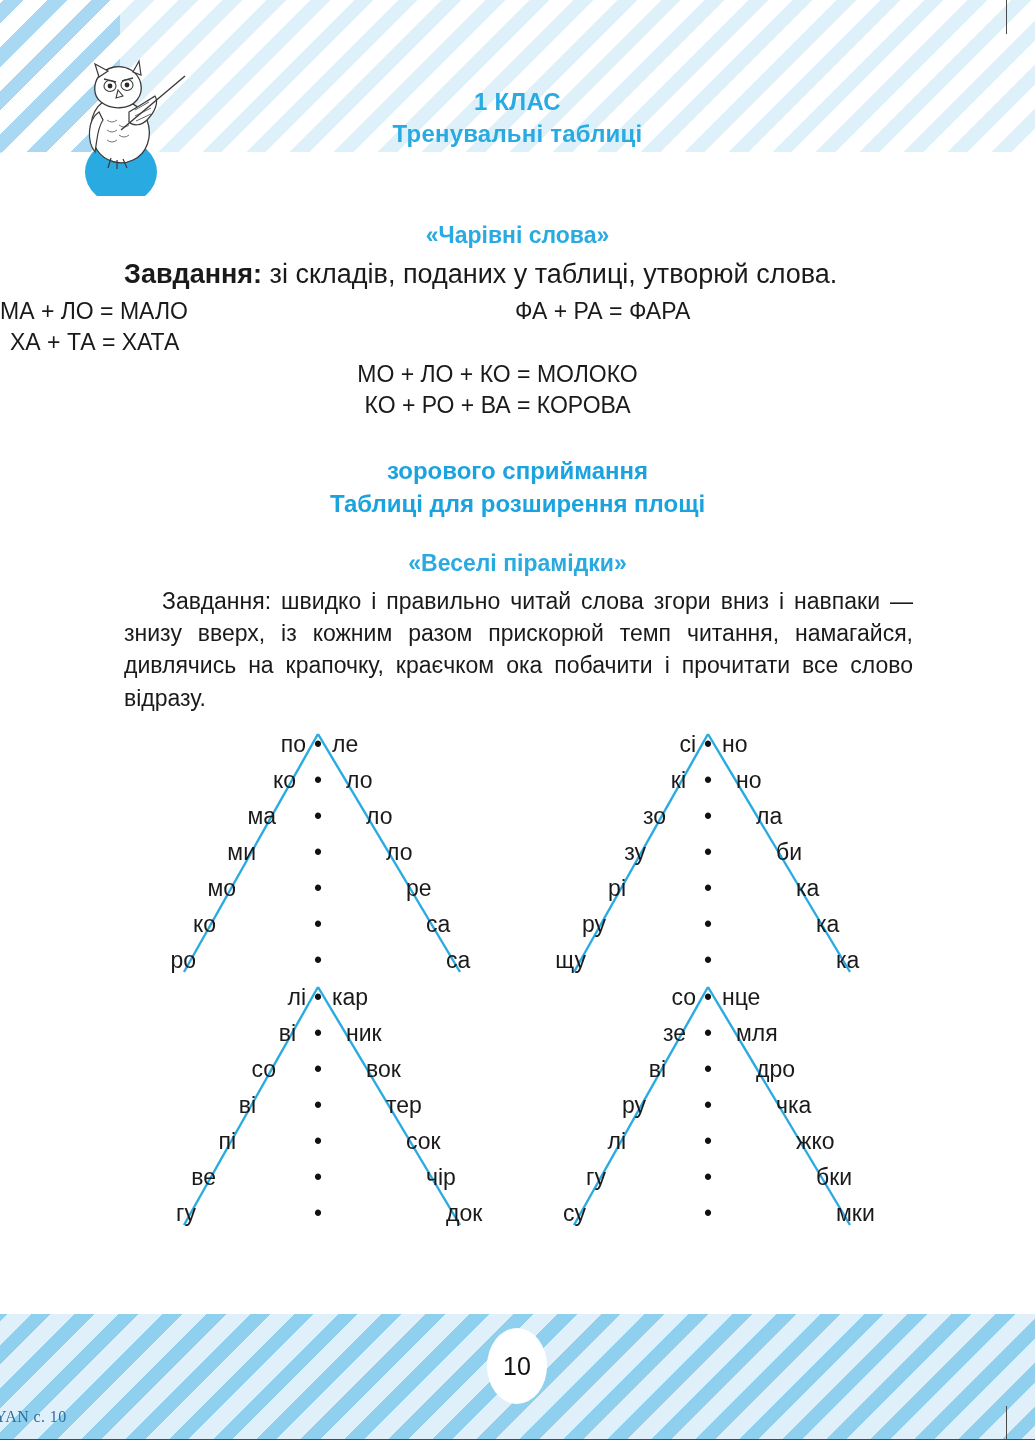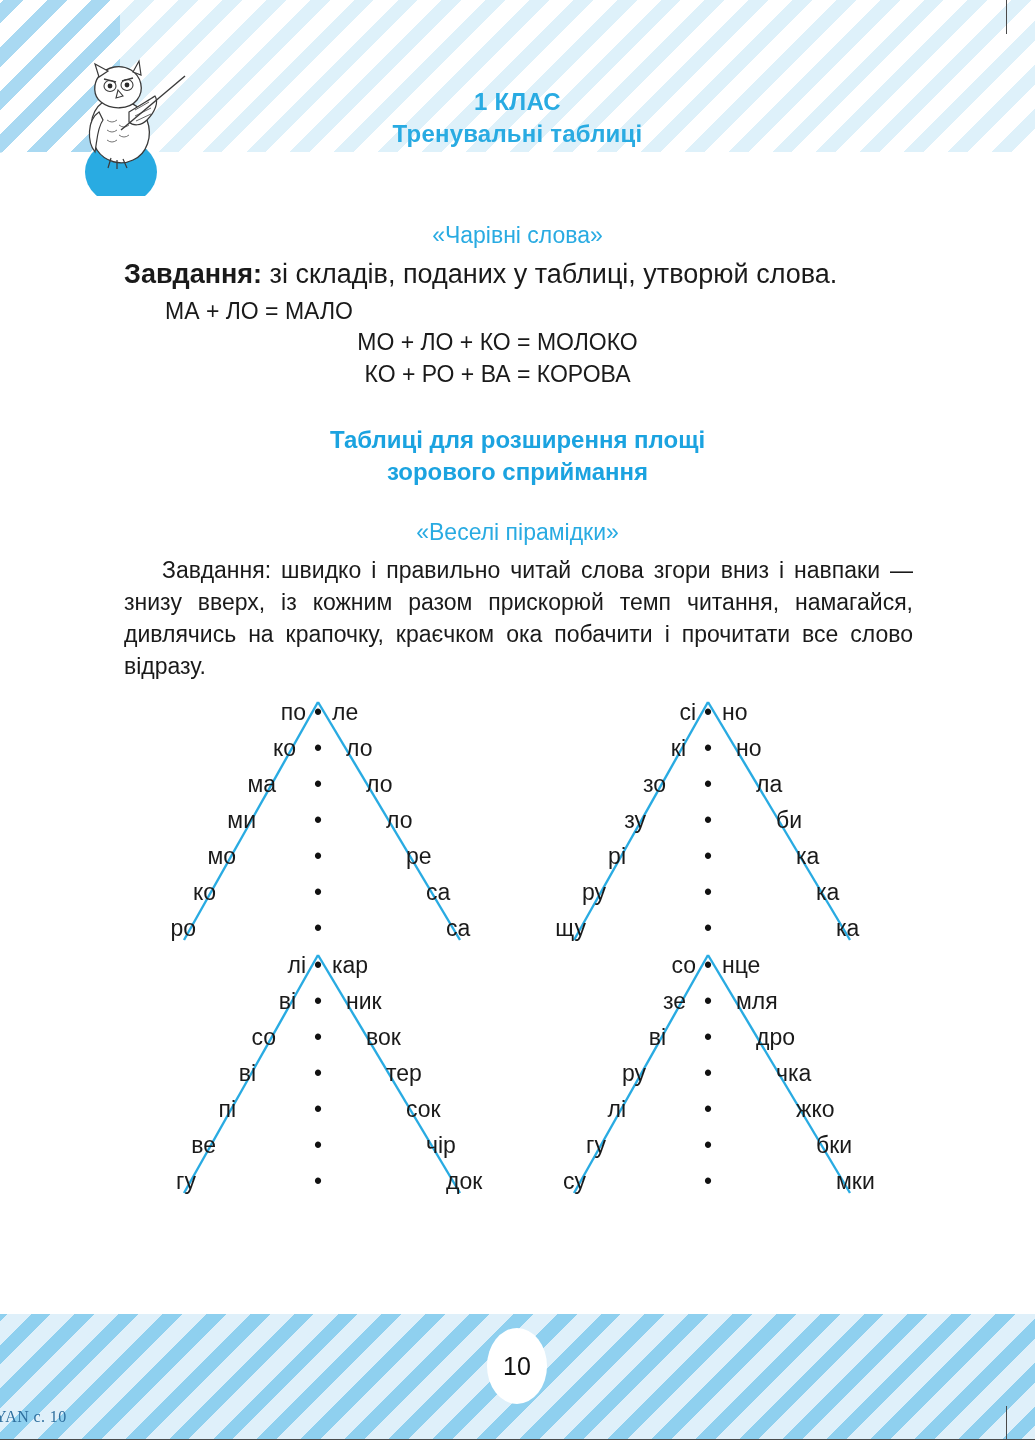--- a/index.html
+++ b/index.html
@@ -125,21 +125,21 @@
     left: 0;
     top: 196px;
     width: 1035px;
   }
 
   .section-title-cyan {
     text-align: center;
     color: #29abe2;
     font-size: 23px;
     margin: 26px 0 8px 0;
-    font-weight: normal;
+    font-weight: bold;
   }
 
   .section-title-blue-bold {
     text-align: center;
     color: #1ba3e0;
     font-size: 24px;
     font-weight: bold;
     line-height: 1.35;
     margin: 34px 0 0 0;
   }
@@ -168,21 +168,20 @@
     margin-top: 4px;
     font-size: 23px;
     color: #1a1a1a;
   }
   .sum-row-2 {
     display: flex;
     line-height: 1.36;
   }
   .sum-col-left {
     width: 505px;
-    padding-left: 165px;
     box-sizing: border-box;
   }
   .sum-col-right {
     flex: 1;
     padding-left: 10px;
   }
   .sum-row-center {
     text-align: center;
     line-height: 1.36;
     padding-right: 40px;
@@ -356,30 +355,32 @@
 
   <div class="content">
 
     <div class="section-title-cyan">«Чарівні слова»</div>
 
     <div class="task-line"><span class="lead">Завдання:</span><span> зі складів, поданих у таблиці, утворюй слова.</span></div>
 
     <div class="sums">
       <div class="sum-row-2">
         <div class="sum-col-left">МА + ЛО = МАЛО</div>
+        <div class="sum-col-right">ФА + РА = ФАРА</div>
       </div>
       <div class="sum-row-2">
+        <div class="sum-col-right">ХА + ТА = ХАТА</div>
       </div>
       <div class="sum-row-center">МО + ЛО + КО = МОЛОКО</div>
       <div class="sum-row-center">КО + РО + ВА = КОРОВА</div>
     </div>
 
     <div class="section-title-blue-bold">
+      <span>зорового сприймання</span>
       <span>Таблиці для розширення площі</span>
-      <span>зорового сприймання</span>
     </div>
 
     <div class="section-title-cyan" style="margin-top:30px">«Веселі пірамідки»</div>
 
     <div class="task-para"><span class="lead">Завдання:</span><span> швидко і правильно читай слова згори вниз і навпаки — знизу вверх, із кожним разом прискорюй темп читання, намагайся, дивлячись на крапочку, краєчком ока побачити і прочитати все слово відразу.</span></div>
 
     <div class="pyramids">
 
       <div class="pyramid pyr-1">
         <svg viewBox="0 0 400 255">

